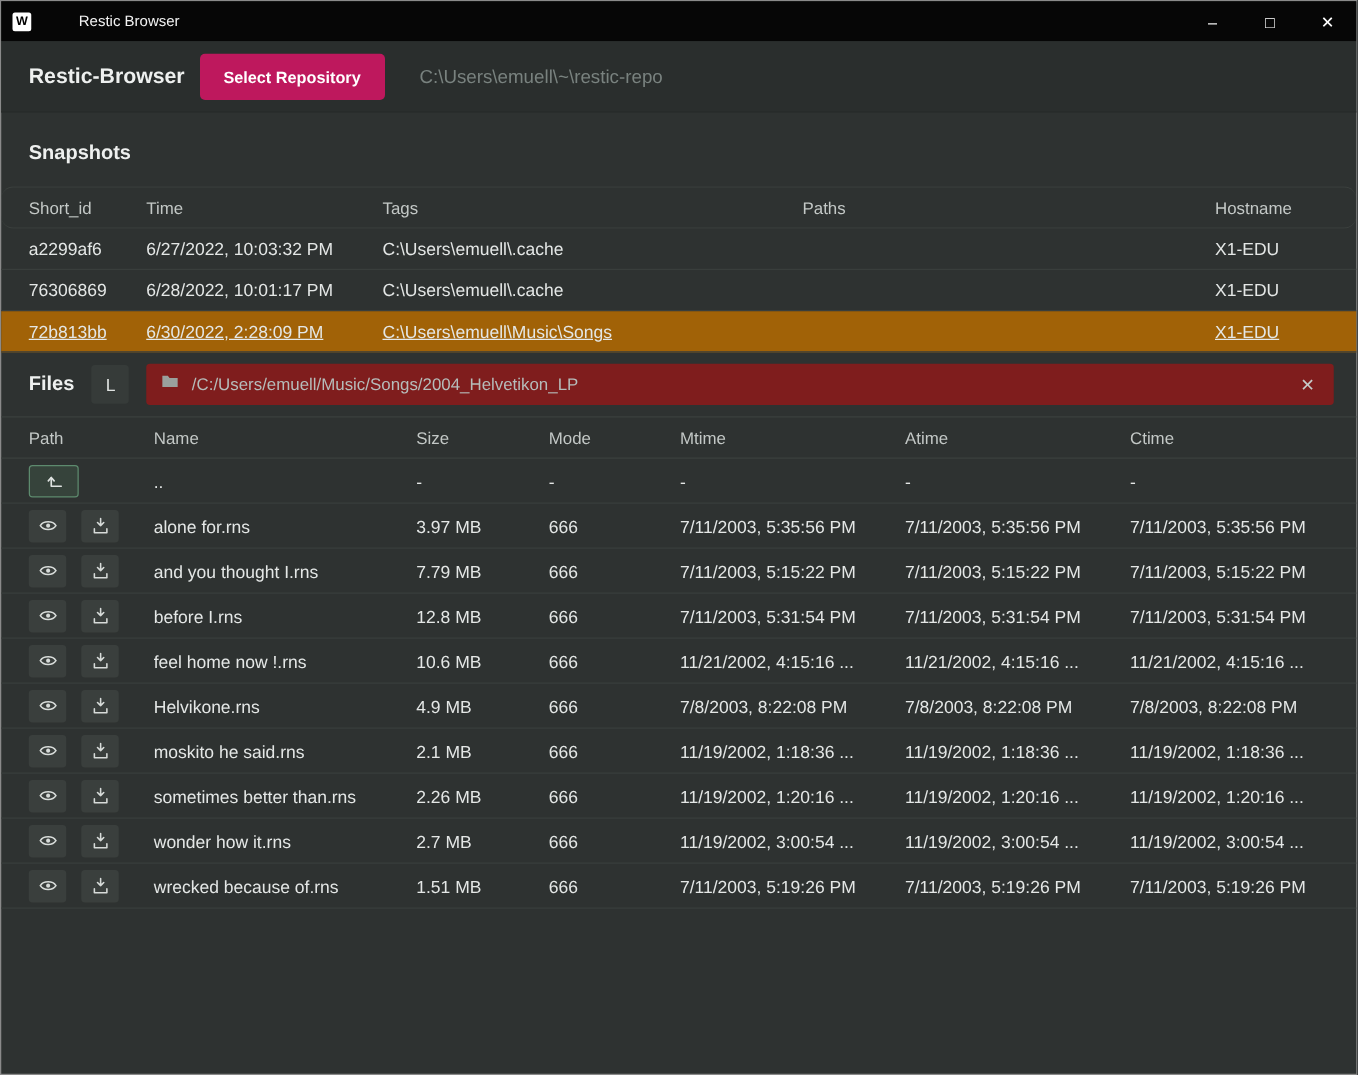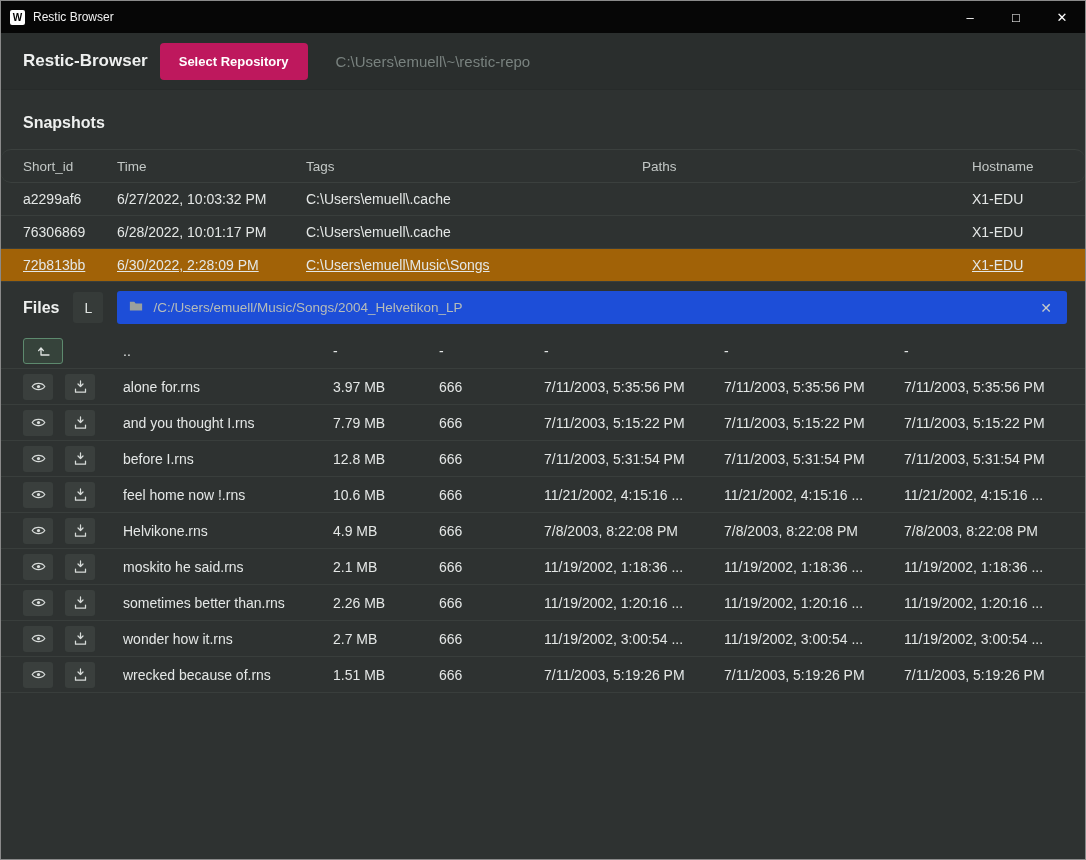--- a/index.html
+++ b/index.html
@@ -21,21 +21,21 @@
     flex: 0 0 32px; height: 32px;
     background: #060606;
     display: flex; align-items: center;
   }
   .titlebar-left { display: flex; align-items: center; gap: 8px; padding-left: 9px; flex: 1; }
   .app-icon {
     width: 15px; height: 15px; background: #ffffff; color: #000;
     font-weight: bold; font-size: 10px; border-radius: 2px;
     display: flex; align-items: center; justify-content: center;
   }
-  .titlebar-title { font-size: 12px; color: #f2f2f2; }
+  .titlebar-title { font-size: 12px; color: #f2f2f2; margin-left: 30px; }
   .window-controls { display: flex; height: 100%; }
   .win-btn {
     width: 46px; height: 100%; display: flex; align-items: center; justify-content: center;
     font-size: 13px; color: #ffffff; cursor: pointer;
   }
   
   .header {
     flex: 0 0 57px; height: 57px;
     background: #2a2e2d;
     display: flex; align-items: center;
@@ -70,21 +70,21 @@
   .snap-row { height: 33px; border-bottom: 1px solid #393e3c; font-size: 14px; cursor: pointer; }
   .snap-row.selected { background: #a16207; text-decoration: underline; }
   
   .files-bar { display: flex; align-items: center; padding: 9px 18px 9px 22px; gap: 14px; }
   .files-title { font-size: 16px; font-weight: bold; color: #eef0ef; text-align: right; }
   .l-button {
     width: 30px; height: 31px; background: #363b39; border: none; border-radius: 3px;
     color: #dfe3e1; font-size: 14px; cursor: pointer; font-family: "Liberation Sans", sans-serif;
   }
   .path-bar {
-    flex: 1; height: 33px; background: #1d4ed8; border-radius: 3px;
+    flex: 1; height: 33px; background: #7f1d1d; border-radius: 3px;
     display: flex; align-items: center; gap: 10px; padding: 0 12px; cursor: pointer;
   }
   .path-text { flex: 1; color: #b6bcba; font-size: 13.5px; }
   .path-clear { color: #c6cbc9; font-size: 14px; cursor: pointer; padding: 0 3px; }
   
   .files-header, .file-row {
     display: grid;
     grid-template-columns: 100px 210px 106px 105px 180px 180px 1fr;
     align-items: center;
     padding: 0 22px;
@@ -178,20 +178,29 @@
         <svg width="14" height="14" viewBox="0 0 16 16">
             <path d="M1 3 h5 l1.6 2 H15 v8.2 H1 Z" fill="#9aa09d"></path>
           </svg>
       </span>
       <span class="path-text">/C:/Users/emuell/Music/Songs/2004_Helvetikon_LP</span>
       <span class="path-clear">✕</span>
     </div>
   </div>
 
   <div class="files-table">
+    <div class="files-header">
+      <div>Path</div>
+      <div>Name</div>
+      <div>Size</div>
+      <div>Mode</div>
+      <div>Mtime</div>
+      <div>Atime</div>
+      <div>Ctime</div>
+    </div>
 
     <div class="file-row">
       <div class="row-actions">
         <button class="up-btn">
           <svg width="16" height="14" viewBox="0 0 24 20">
             <path d="M21 16 H9 V6" fill="none" stroke="currentColor" stroke-width="2" stroke-linecap="round" stroke-linejoin="round"></path>
             <path d="M5.5 9.5 L9 5.5 L12.5 9.5" fill="none" stroke="currentColor" stroke-width="2" stroke-linecap="round" stroke-linejoin="round"></path>
           </svg>
         </button>
       </div>

